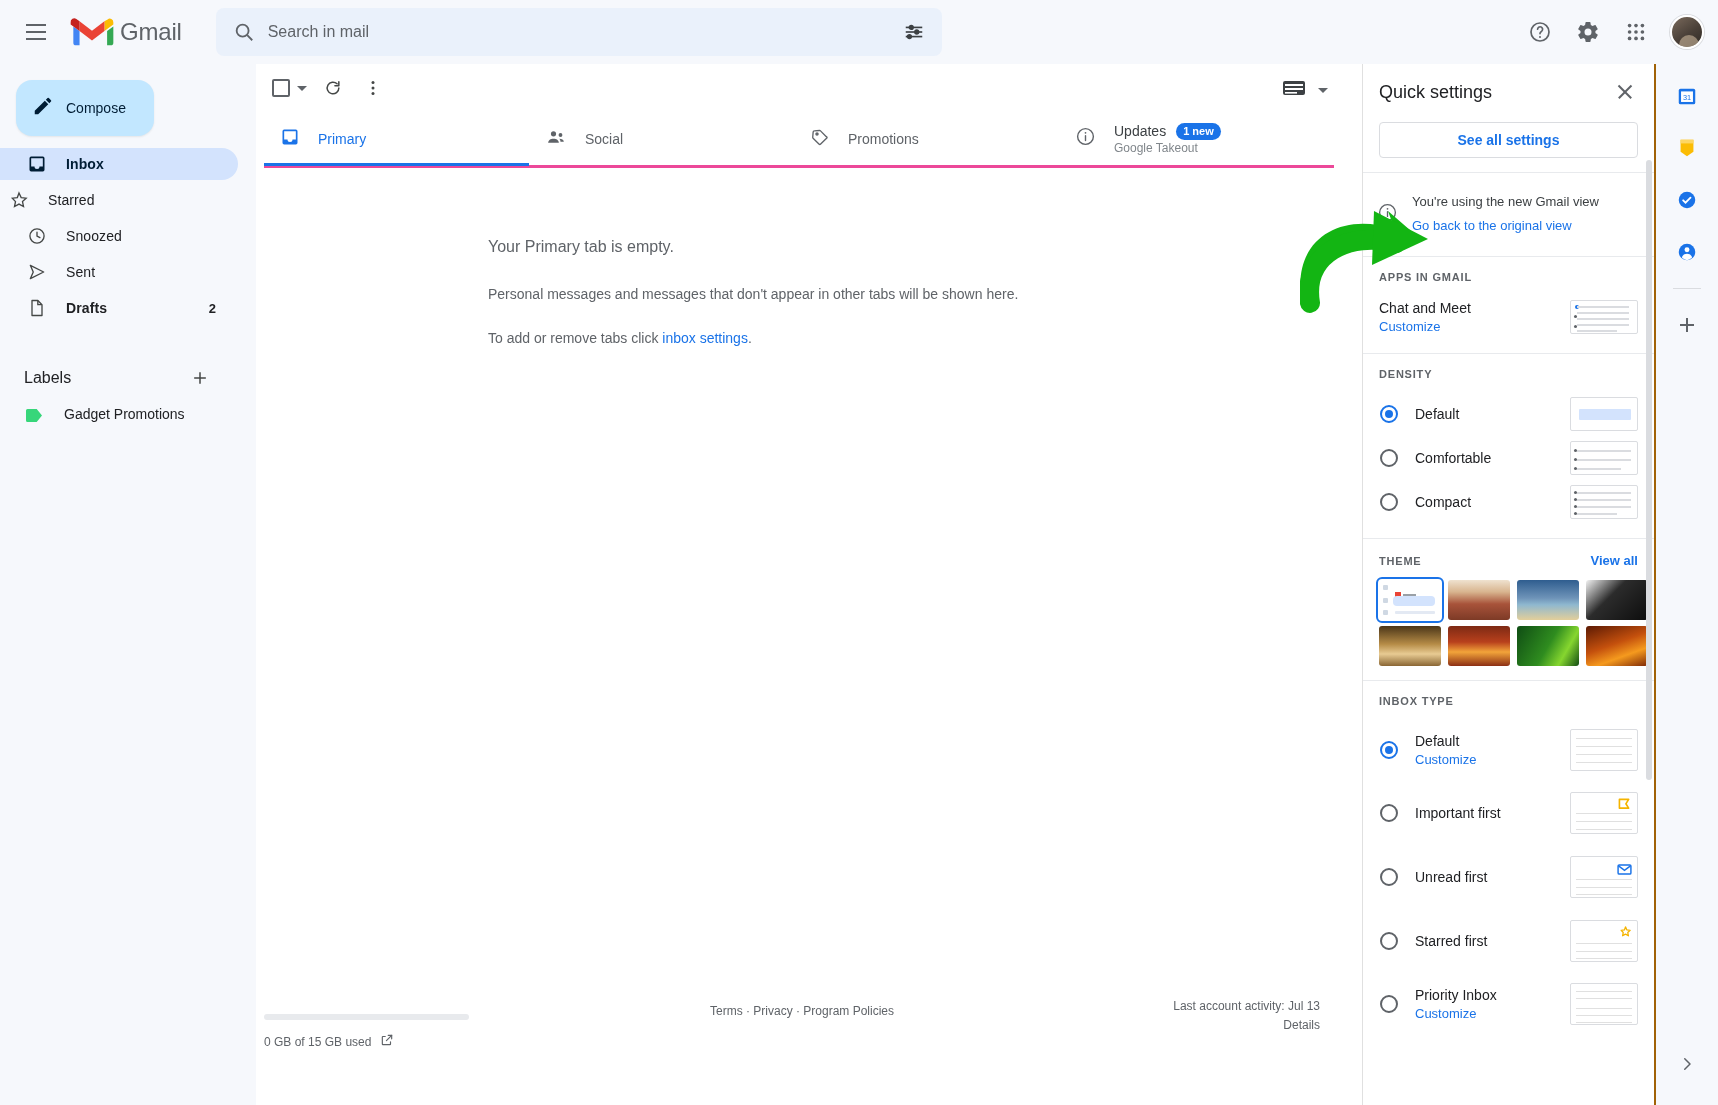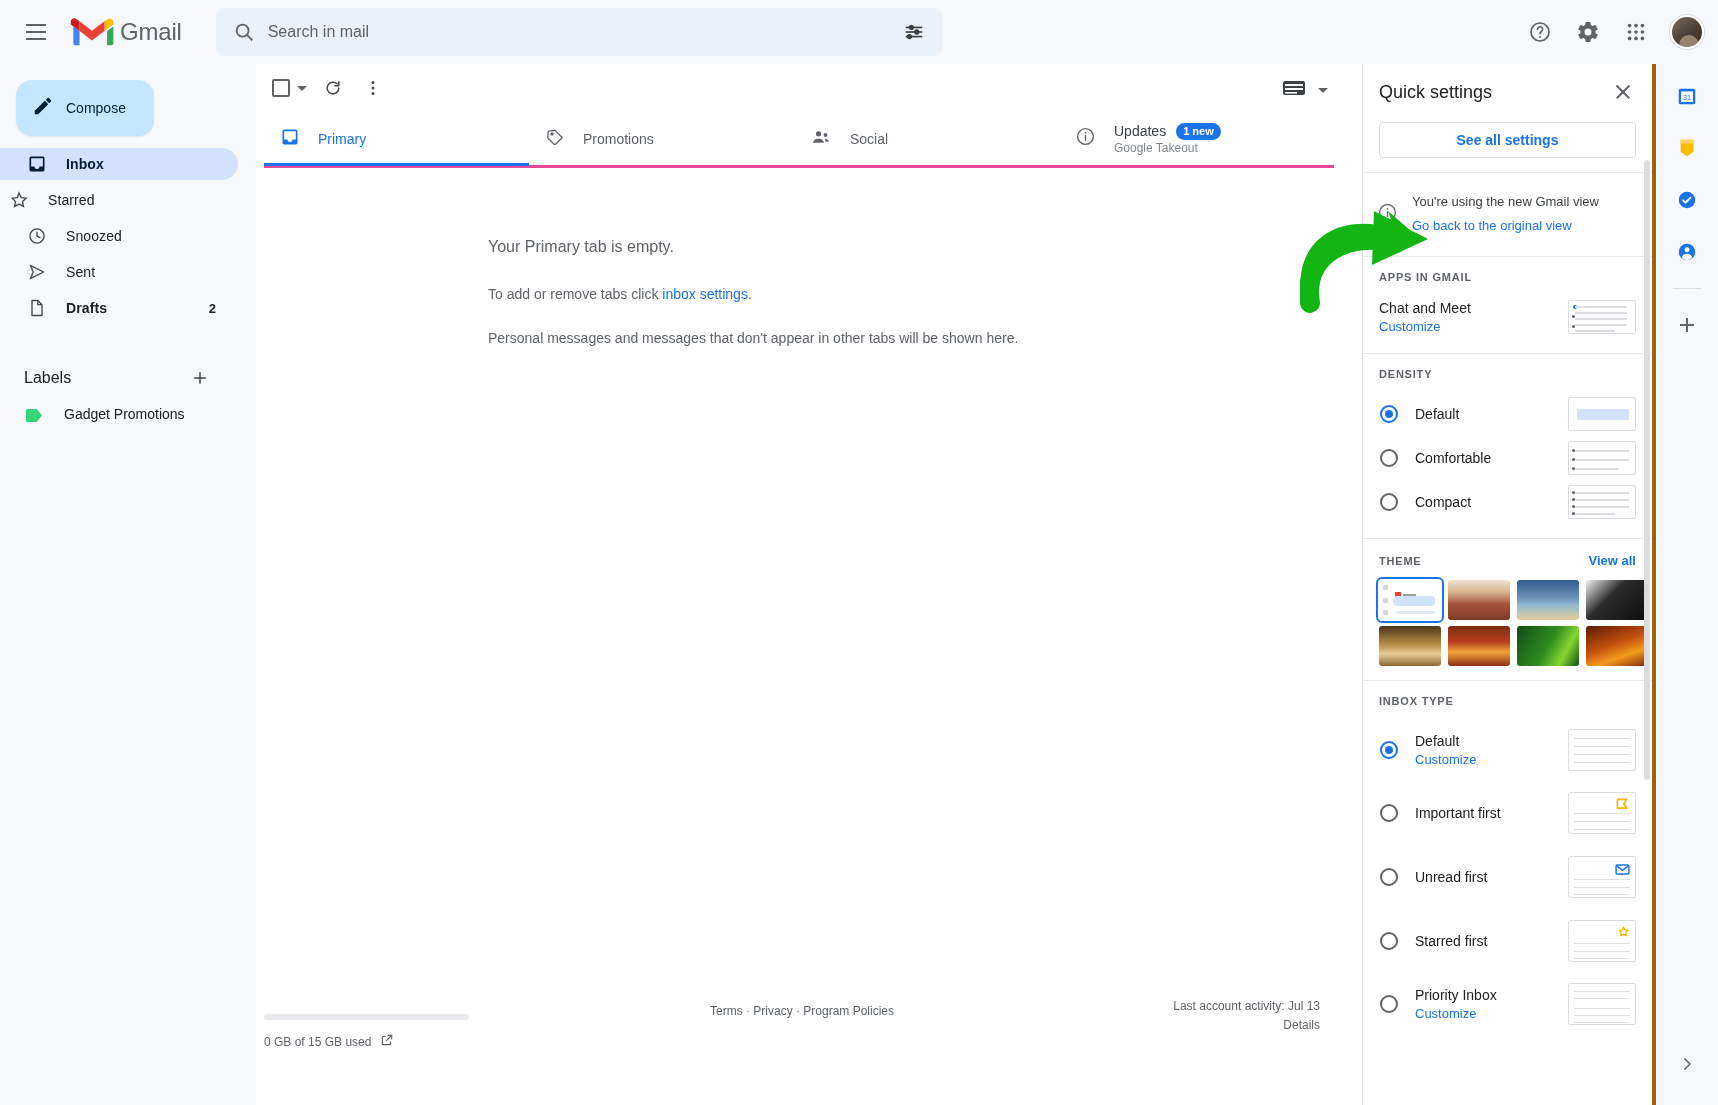--- a/index.html
+++ b/index.html
@@ -176,21 +176,21 @@
   }
   .storage-text { display: flex; align-items: center; gap: 9px; }
   .fc { position: absolute; left: 396px; bottom: 32px; text-align: center; width: 300px; }
   .fr { position: absolute; right: 22px; bottom: 18px; text-align: right; }
   .fr .details { margin-top: 5px; }
 
   
   .qs {
     position: absolute; top: 64px; left: 1362px; width: 294px; height: 1041px;
     background: #ffffff; border-left: 1px solid #e0e0e0;
-    border-right: 4px solid #a16207; overflow: hidden;
+    border-right: 2px solid #a16207; overflow: hidden;
   }
   .qs-head {
     height: 56px; display: flex; align-items: center;
     justify-content: space-between; padding: 0 14px 0 16px;
   }
   .qs-title { font-size: 18px; color: #202124; }
   .close-x { width: 30px; height: 30px; cursor: pointer; position: relative; }
   .close-x::before, .close-x::after {
     content: ""; position: absolute; left: 6px; top: 14px; width: 18px;
     height: 1.6px; background: #5f6368;
@@ -511,38 +511,38 @@
       <span>
         <svg width="20" height="20" viewBox="0 0 24 24" fill="#1a73e8">
           <path d="M19 3H5a2 2 0 00-2 2v14a2 2 0 002 2h14a2 2 0 002-2V5a2 2 0 00-2-2zm0 12h-4a3 3 0 01-6 0H5V5h14v10z"></path>
         </svg>
       </span>
       <span class="tab-label">Primary</span>
     </div>
 
     <div class="tab">
       <span>
-        <svg width="20" height="20" viewBox="0 0 24 24" fill="none" stroke="#5f6368" stroke-width="1.6">
-          <path d="M20.5 12.8l-7.7 7.7a1.5 1.5 0 01-2.1 0l-7-7a1.5 1.5 0 01-.43-1.2l.5-6.2A1.5 1.5 0 015.2 4.7l6.2-.5a1.5 1.5 0 011.2.43l7 7a1.5 1.5 0 01.9 1.17z" stroke-linejoin="round"></path>
-          <circle cx="8.4" cy="8.4" r="1.3" fill="#5f6368"></circle>
-        </svg>
-      </span>
-      <span class="tab-label">Promotions</span>
-    </div>
-
-    <div class="tab">
-      <span>
         <svg width="22" height="20" viewBox="0 0 24 24" fill="#5f6368">
           <circle cx="9" cy="8.2" r="3.1"></circle>
           <path d="M2.6 19c0-3.2 2.9-5 6.4-5s6.4 1.8 6.4 5H2.6z"></path>
           <circle cx="17.4" cy="9.6" r="2.3"></circle>
           <path d="M16 14.2c2.8.1 5.4 1.3 5.4 3.6h-4c0-1.4-.5-2.6-1.4-3.6z"></path>
         </svg>
       </span>
       <span class="tab-label">Social</span>
+    </div>
+
+    <div class="tab">
+      <span>
+        <svg width="20" height="20" viewBox="0 0 24 24" fill="none" stroke="#5f6368" stroke-width="1.6">
+          <path d="M20.5 12.8l-7.7 7.7a1.5 1.5 0 01-2.1 0l-7-7a1.5 1.5 0 01-.43-1.2l.5-6.2A1.5 1.5 0 015.2 4.7l6.2-.5a1.5 1.5 0 011.2.43l7 7a1.5 1.5 0 01.9 1.17z" stroke-linejoin="round"></path>
+          <circle cx="8.4" cy="8.4" r="1.3" fill="#5f6368"></circle>
+        </svg>
+      </span>
+      <span class="tab-label">Promotions</span>
     </div>
 
     <div class="tab">
       <span>
         <svg width="21" height="21" viewBox="0 0 24 24" fill="none" stroke="#5f6368" stroke-width="1.6">
           <circle cx="12" cy="12" r="9"></circle>
           <line x1="12" y1="11" x2="12" y2="16.5" stroke-linecap="round"></line>
           <circle cx="12" cy="7.8" r="1" fill="#5f6368" stroke="none"></circle>
         </svg>
       </span>
@@ -551,24 +551,24 @@
           <span class="tab-label" style="color:#3c4043;">Updates</span>
           <span class="badge-new">1 new</span>
         </span>
         <span class="tab-sub">Google Takeout</span>
       </span>
     </div>
   </div>
 
   <div class="emptystate">
     <div class="empty-title">Your Primary tab is empty.</div>
+    <div class="empty-line">Personal messages and messages that don't appear in other tabs will be shown here.</div>
     <div class="empty-line">
       <span>To add or remove tabs click </span><a class="link-blue">inbox settings</a><span>.</span>
     </div>
-    <div class="empty-line">Personal messages and messages that don't appear in other tabs will be shown here.</div>
   </div>
 
   <div class="footer">
     <div class="fl">
       <div class="storage-bar"></div>
       <div class="storage-text">
         <span>0 GB of 15 GB used</span>
         <span>
           <svg width="14" height="14" viewBox="0 0 24 24" fill="none" stroke="#5f6368" stroke-width="2">
             <path d="M14 4h6v6" stroke-linecap="round"></path>

